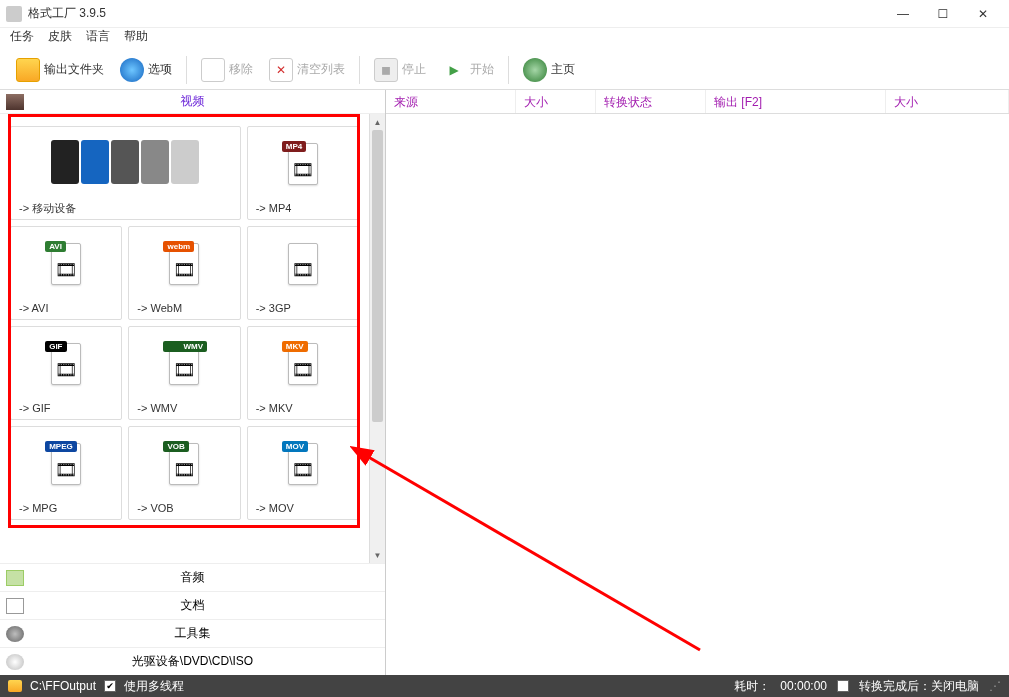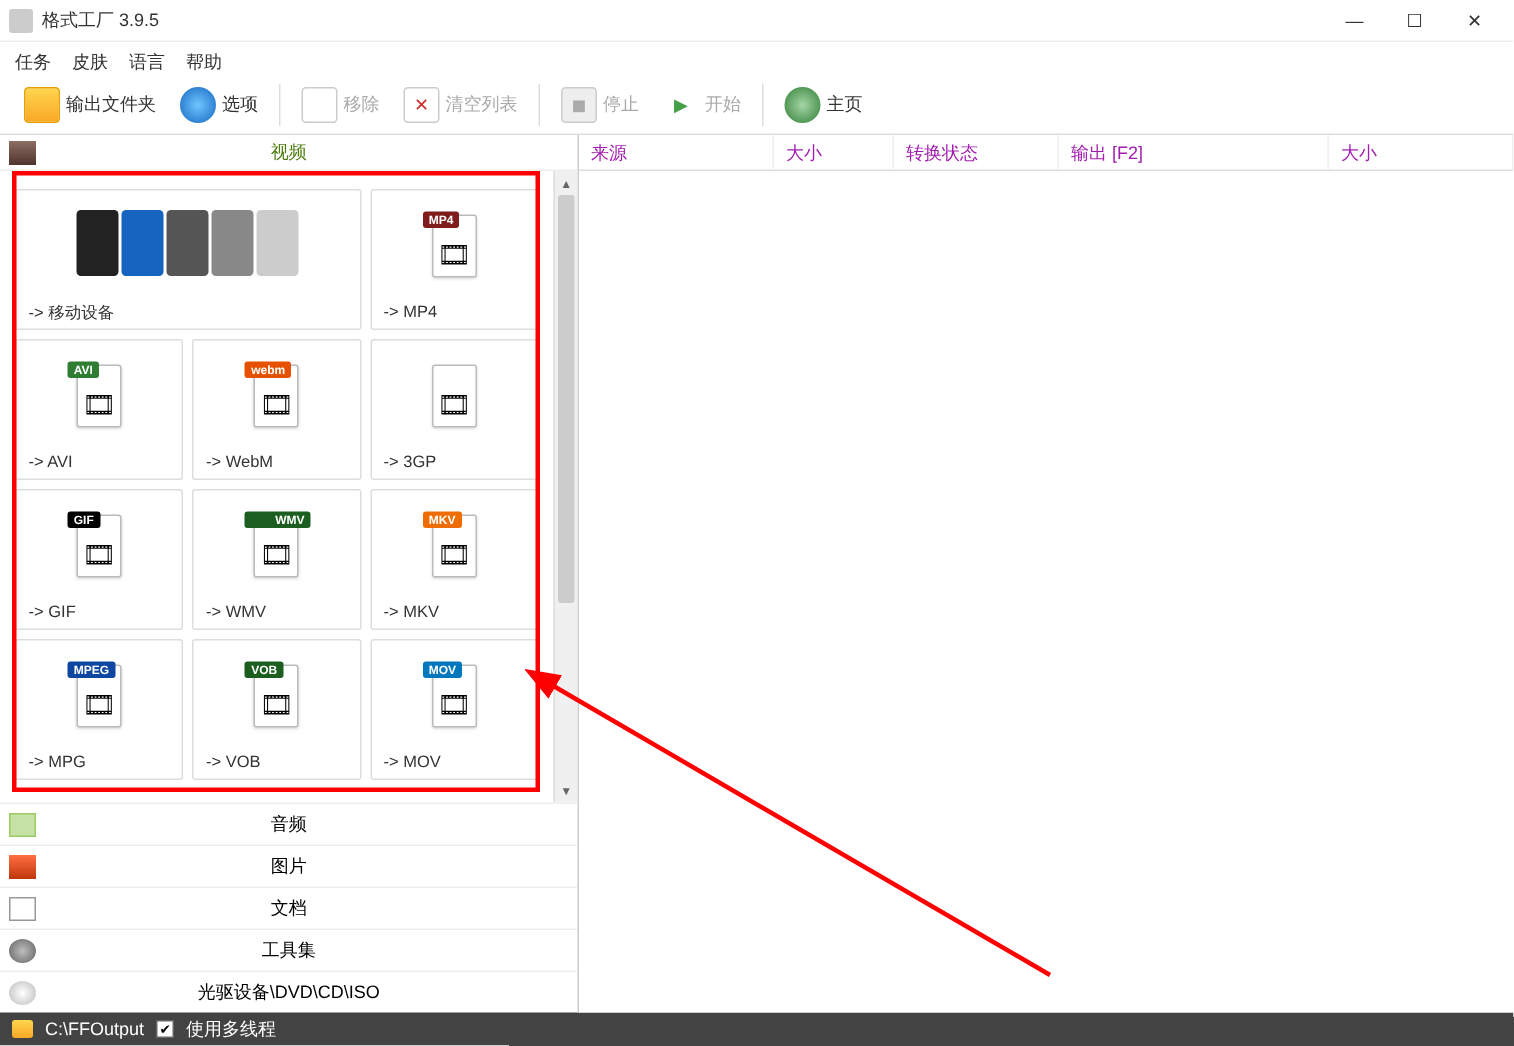--- a/index.html
+++ b/index.html
@@ -3,36 +3,36 @@
 <meta charset="utf-8">
 <style>
 * { box-sizing: border-box; margin: 0; padding: 0; font-family: "Microsoft YaHei", sans-serif; font-size: 12px; }
 body { background: #fff; width: 1009px; height: 697px; overflow: hidden; position: relative; }
 
 .titlebar { height: 28px; display: flex; align-items: center; padding: 12px 6px; border-bottom: 1px solid #eee; }
 .titlebar .app-icon { width: 16px; height: 16px; background: #ccc; border-radius: 2px; margin-right: 6px; }
 .titlebar .title { flex: 1; color: #333; }
 .titlebar .win-btn { width: 40px; height: 24px; display: flex; align-items: center; justify-content: center; color: #333; cursor: pointer; }
 
-.menubar { height: 22px; display: flex; align-items: flex-end; padding: 0 10px; gap: 14px; }
+.menubar { height: 22px; display: flex; align-items: flex-start; padding: 0 10px; gap: 14px; }
 .menubar .menu-item { color: #333; cursor: pointer; }
 
 .toolbar { height: 40px; display: flex; align-items: center; padding: 4px 10px; gap: 4px; border-bottom: 1px solid #ddd; }
 .tool-btn { display: flex; align-items: center; gap: 4px; padding: 2px 6px; cursor: pointer; color: #333; }
 .tool-btn.disabled { color: #aaa; }
 .tool-icon { width: 24px; height: 24px; display: flex; align-items: center; justify-content: center; border-radius: 3px; }
 .tool-sep { width: 1px; height: 28px; background: #ddd; margin: 0 4px; }
 
 .main { display: flex; height: calc(697px - 28px - 22px - 40px - 22px); }
 .left-panel { width: 386px; display: flex; flex-direction: column; border-right: 1px solid #ccc; }
 .right-panel { flex: 1; display: flex; flex-direction: column; }
 
 .cat-header { height: 24px; display: flex; align-items: center; justify-content: center; position: relative; border-bottom: 1px solid #eee; cursor: pointer; }
 .cat-header .cat-icon { position: absolute; left: 6px; width: 18px; height: 16px; }
-.cat-header .cat-label { color: #4d7c0f; }
+.cat-header .cat-label { color: #6d28d9; }
 
 .grid-wrap { flex: 1; overflow: hidden; position: relative; display: flex; }
 .grid-scroll { flex: 1; overflow-y: auto; padding: 4px; }
 .grid { display: grid; grid-template-columns: repeat(3, 1fr); gap: 6px; padding: 8px 6px; }
 .grid .wide { grid-column: span 2; }
 .tile { border: 1px solid #ddd; border-radius: 2px; height: 94px; display: flex; flex-direction: column; cursor: pointer; background: #fff; }
 .tile .thumb { flex: 1; display: flex; align-items: center; justify-content: center; }
 .tile .cap { height: 22px; padding: 0 8px; display: flex; align-items: center; color: #333; font-size: 11px; }
 .highlight-box { position: absolute; border: 3px solid #ff0000; pointer-events: none; }
 .arrow { position: absolute; pointer-events: none; }
@@ -244,24 +244,20 @@
         <div class="sb-btn">▼</div>
       </div>
     </div>
 
     <div class="cat-list">
       <div class="cat-row">
         <div class="icon" style="background:#c5e1a5;border:1px solid #9ccc65;"></div>
         <span>音频</span>
       </div>
       <div class="cat-row">
-        <div class="icon" style="background:linear-gradient(#ff7043,#bf360c);"></div>
-        <span>图片</span>
-      </div>
-      <div class="cat-row">
         <div class="icon" style="background:#fff;border:1px solid #999;"></div>
         <span>文档</span>
       </div>
       <div class="cat-row">
         <div class="icon" style="background:radial-gradient(circle,#bdbdbd,#616161);border-radius:50%;"></div>
         <span>工具集</span>
       </div>
       <div class="cat-row">
         <div class="icon" style="background:radial-gradient(circle,#fff,#bbb);border-radius:50%;"></div>
         <span>光驱设备\DVD\CD\ISO</span>
@@ -279,20 +275,27 @@
     </div>
     <div class="list-body"></div>
   </div>
 </div>
 
 <div class="statusbar">
   <span style="width:14px;height:12px;background:linear-gradient(#ffd54f,#f9a825);display:inline-block;border-radius:2px;"></span>
   <span>C:\FFOutput</span>
   <span class="chk">✔</span>
   <span>使用多线程</span>
+  <div class="sb-right">
+    <span>耗时：</span>
+    <span>00:00:00</span>
+    <span class="chk"></span>
+    <span>转换完成后：关闭电脑</span>
+    <span style="color:#999;">⋰</span>
+  </div>
 </div>
 
 <div class="highlight-box" style="left:8px; top:114px; width:352px; height:414px;"></div>
 
 <svg class="arrow" style="left:350px; top:440px; width:360px; height:220px;" viewBox="0 0 360 220">
   <defs>
       <marker id="ah" markerWidth="10" markerHeight="10" refX="2" refY="3" orient="auto">
         <path d="M0,0 L0,6 L8,3 z" fill="#ff0000"></path>
       </marker>
     </defs>

